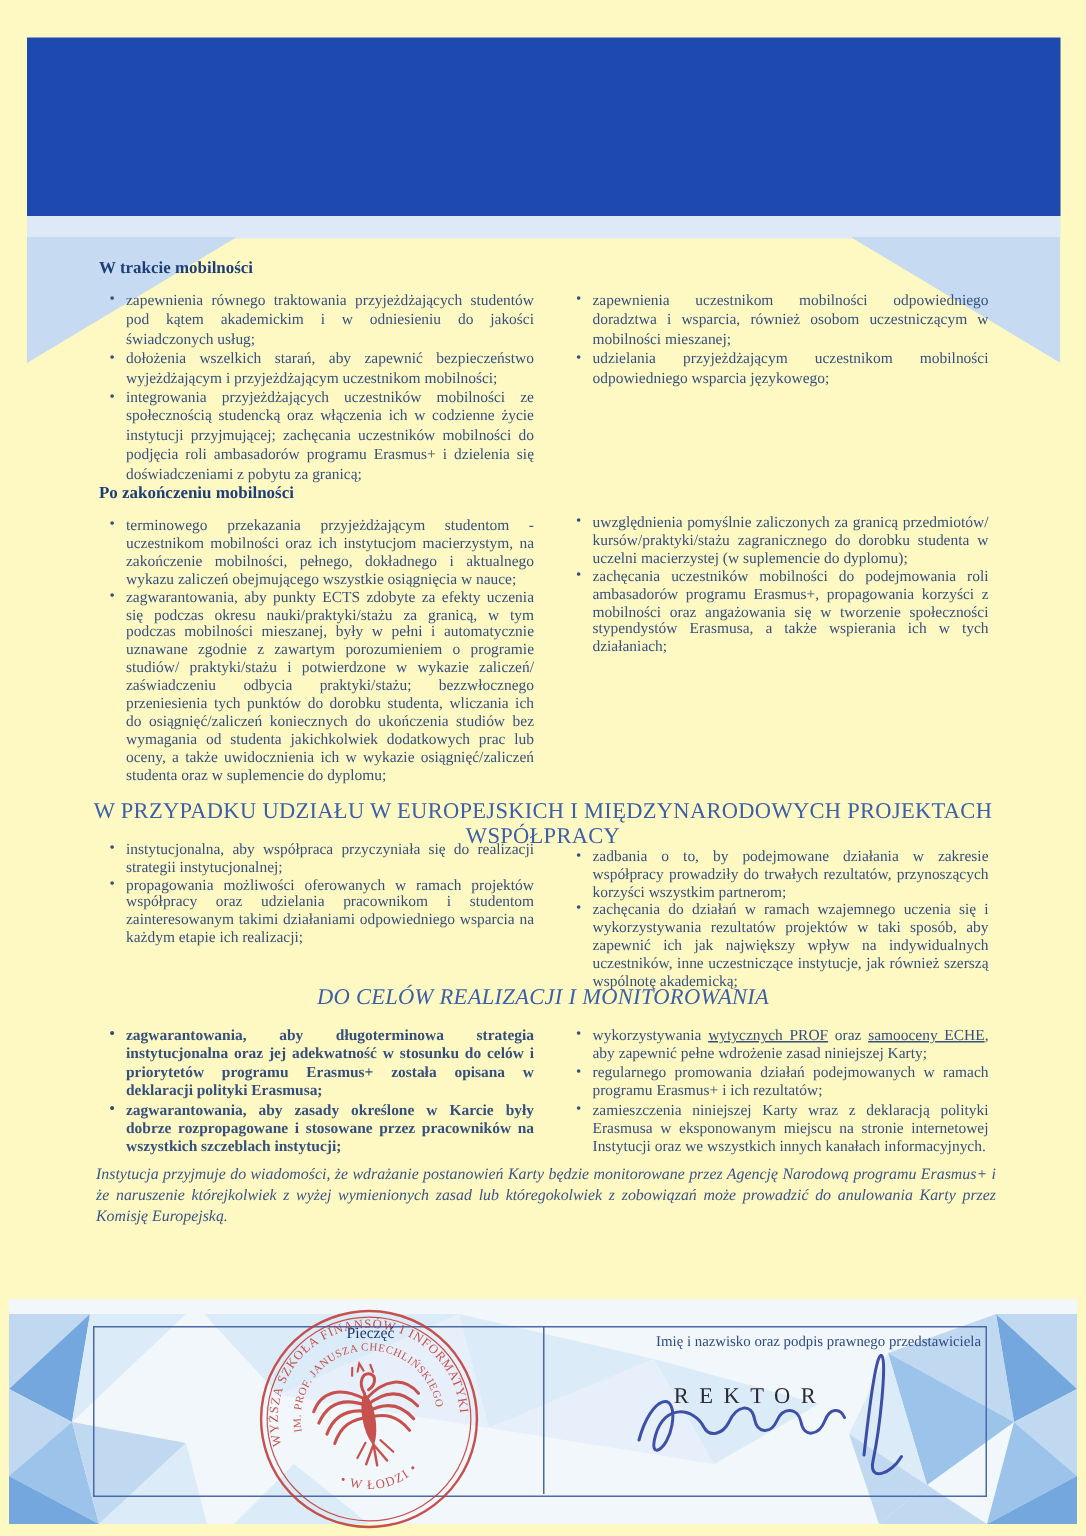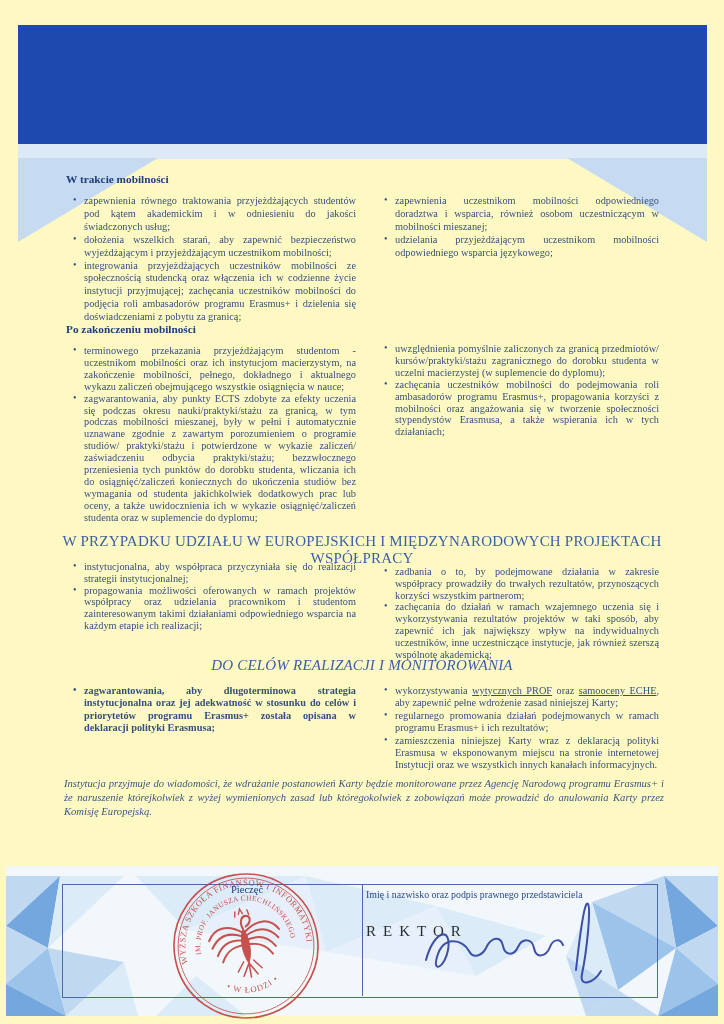--- a/index.html
+++ b/index.html
@@ -31,22 +31,22 @@
   .lh-mon{line-height:12.4px;}
   a.doclink{color:#35507e;text-decoration:underline;cursor:pointer;}
   .footer-note{position:absolute;left:64px;top:777px;width:600px;color:#3a5585;font-style:italic;font-size:10.6px;line-height:14.2px;text-align:justify;}
   
   .geo{position:absolute;left:6px;top:866px;width:712px;height:150px;}
   
   .sigbox{position:absolute;left:62px;top:884px;width:594px;height:112px;border:1px solid #4a69a8;}
   .sigdivider{position:absolute;left:362px;top:884px;height:112px;border-left:1px solid #4a69a8;}
   .stamp-label{position:absolute;left:231px;top:884px;color:#1d3a70;font-weight:normal;font-size:10.5px;z-index:3;}
   .stamp{position:absolute;left:170px;top:870px;width:152px;height:152px;z-index:2;}
-  .sig-caption{position:absolute;left:366px;top:889px;width:288px;text-align:left;color:#2c4a86;font-size:9.9px;}
-  .sig-role{position:absolute;left:366px;top:923px;width:268px;color:#2b2b33;font-size:15px;letter-spacing:7px;}
+  .sig-caption{position:absolute;left:366px;top:889px;width:288px;text-align:right;color:#2c4a86;font-size:9.9px;}
+  .sig-role{position:absolute;left:366px;top:923px;width:268px;text-align:center;color:#2b2b33;font-size:15px;letter-spacing:7px;}
   .sig-name{position:absolute;left:366px;top:952px;width:258px;text-align:center;color:#1d2540;font-style:italic;font-size:12px;}
   .sig-scribble{position:absolute;left:408px;top:892px;width:220px;height:96px;z-index:4;}
 </style>
 </head>
 <body>
 
 <div class="page">
 
   <div class="header-band"></div>
   <div class="header-strip"></div>
@@ -93,20 +93,21 @@
     <ul class="bul">
       <li>zadbania o to, by podejmowane działania w zakresie współpracy prowadziły do trwałych rezultatów, przynoszących korzyści wszystkim partnerom;</li>
       <li>zachęcania do działań w ramach wzajemnego uczenia się i wykorzystywania rezultatów projektów w taki sposób, aby zapewnić ich jak największy wpływ na indywidualnych uczestników, inne uczestniczące instytucje, jak również szerszą wspólnotę akademicką;</li>
     </ul>
   </div>
 
   <div class="capshead" style="top:657px;font-style:italic;">DO CELÓW REALIZACJI I MONITOROWANIA</div>
   <div class="blk col-l lh-mon" style="top:681px;font-weight:bold;">
     <ul class="bul">
       <li>zagwarantowania, aby długoterminowa strategia instytucjonalna oraz jej adekwatność w stosunku do celów i priorytetów programu Erasmus+ została opisana w deklaracji polityki Erasmusa;</li>
+      <li>zagwarantowania, aby zasady określone w Karcie były dobrze rozpropagowane i stosowane przez pracowników na wszystkich szczeblach instytucji;</li>
     </ul>
   </div>
   <div class="blk col-r lh-mon" style="top:681px;">
     <ul class="bul">
       <li><span>wykorzystywania </span><a class="doclink">wytycznych PROF</a><span> oraz </span><a class="doclink">samooceny ECHE</a><span>, aby zapewnić pełne wdrożenie zasad niniejszej Karty;</span></li>
       <li>regularnego promowania działań podejmowanych w ramach programu Erasmus+ i ich rezultatów;</li>
       <li>zamieszczenia niniejszej Karty wraz z deklaracją polityki Erasmusa w eksponowanym miejscu na stronie internetowej Instytucji oraz we wszystkich innych kanałach informacyjnych.</li>
     </ul>
   </div>
 

